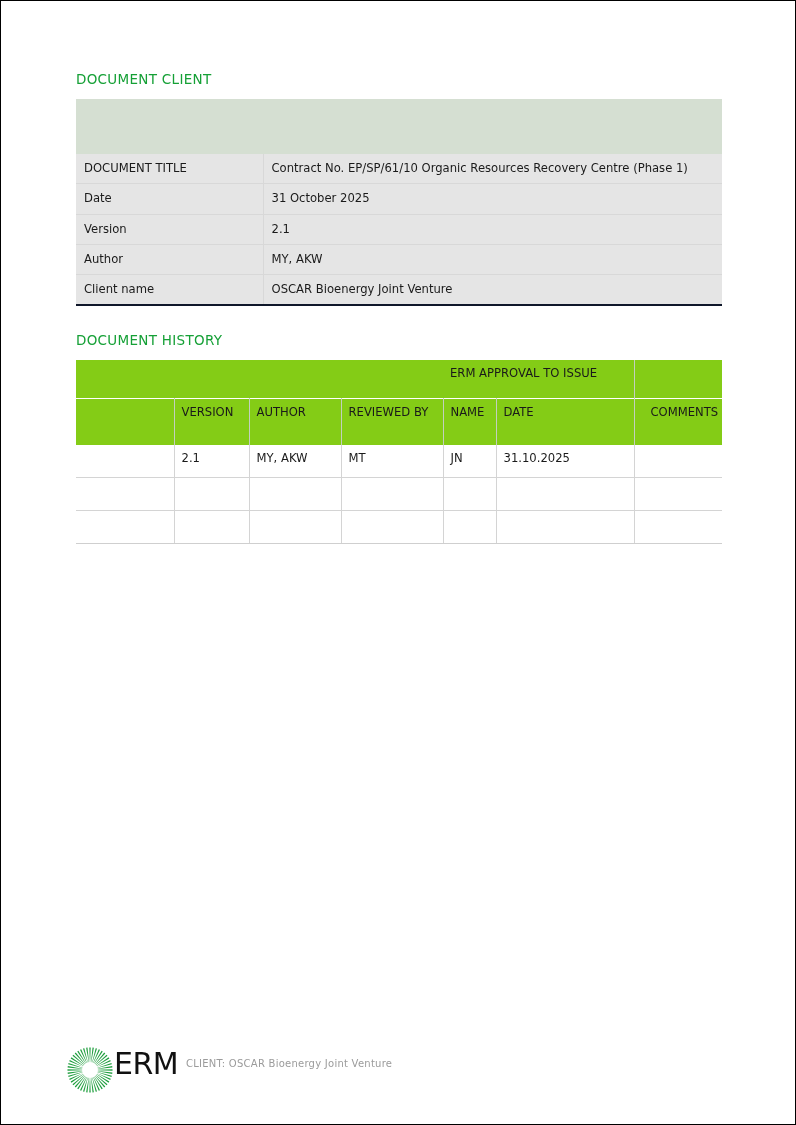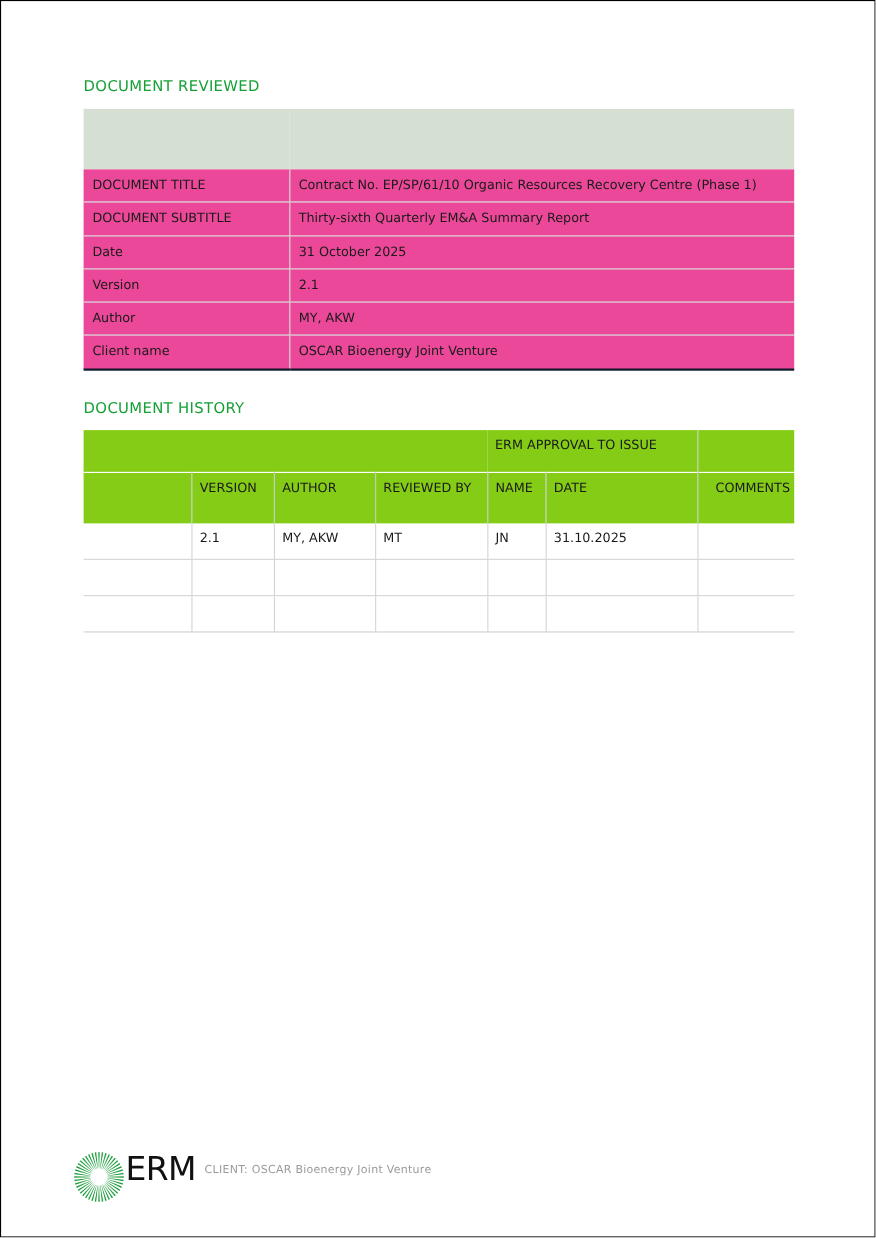--- a/index.html
+++ b/index.html
@@ -56,21 +56,21 @@
 
   
   .details-band td {
     background: #d5dfd2;
     height: 41px;
     padding: 0;
     border: none;
   }
   .details-row td {
     border-bottom: 1px solid #d8d8d8;
-    background: #ec4899;
+    background: #e5e5e5;
   }
   .details-row td.label {
     border-right: 1px solid #d8d8d8;
   }
   .details-row:last-child td {
     border-bottom: 2px solid #0f172a;
   }
   .col-label { width: 187px; }
   .col-value { width: 459px; }
 
@@ -163,39 +163,35 @@
   .footer-meta .gap1 { display: inline-block; width: 46px; }
   .footer-meta .gap2 { display: inline-block; width: 12px; }
 </style>
 </head>
 <body>
 
 <div class="page">
 
   <div class="content">
 
-    <h2 class="section-heading">DOCUMENT REVIEWED</h2>
+    <h2 class="section-heading">DOCUMENT CLIENT</h2>
 
     <table class="doc-table">
       <colgroup>
         <col class="col-label">
         <col class="col-value">
       </colgroup>
       <tbody>
         <tr class="details-band">
           <td></td>
           <td></td>
         </tr>
         <tr class="details-row">
           <td class="label">DOCUMENT TITLE</td>
           <td class="value">Contract No. EP/SP/61/10 Organic Resources Recovery Centre (Phase 1)</td>
-        </tr>
-        <tr class="details-row">
-          <td class="label">DOCUMENT SUBTITLE</td>
-          <td class="value">Thirty-sixth Quarterly EM&amp;A Summary Report</td>
         </tr>
         <tr class="details-row">
           <td class="label">Date</td>
           <td class="value">31 October 2025</td>
         </tr>
         <tr class="details-row">
           <td class="label">Version</td>
           <td class="value">2.1</td>
         </tr>
         <tr class="details-row">

